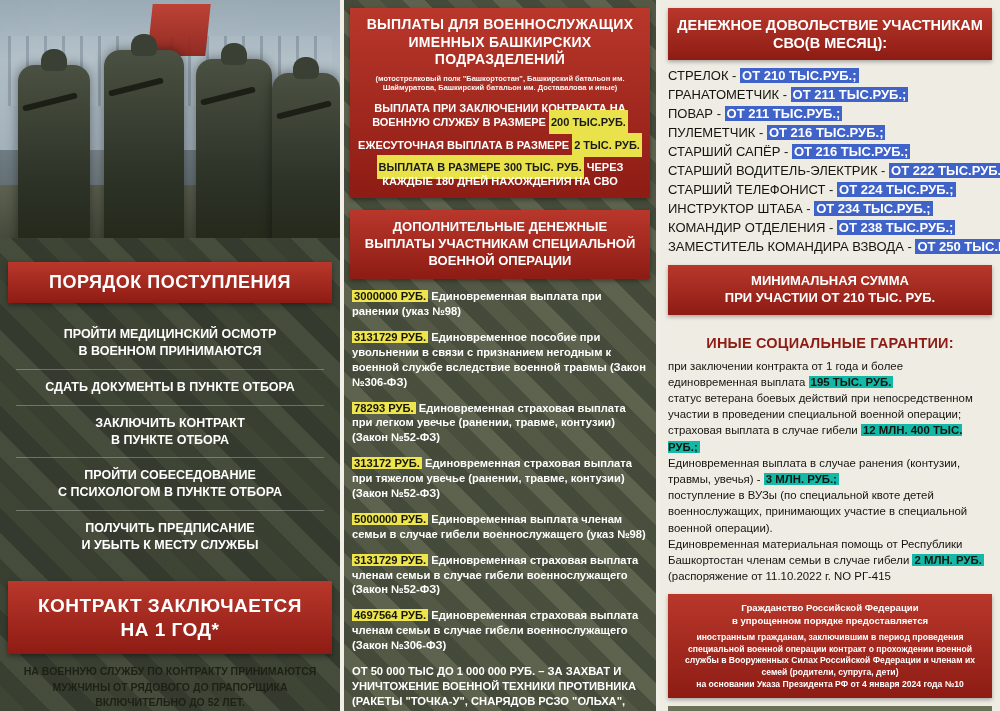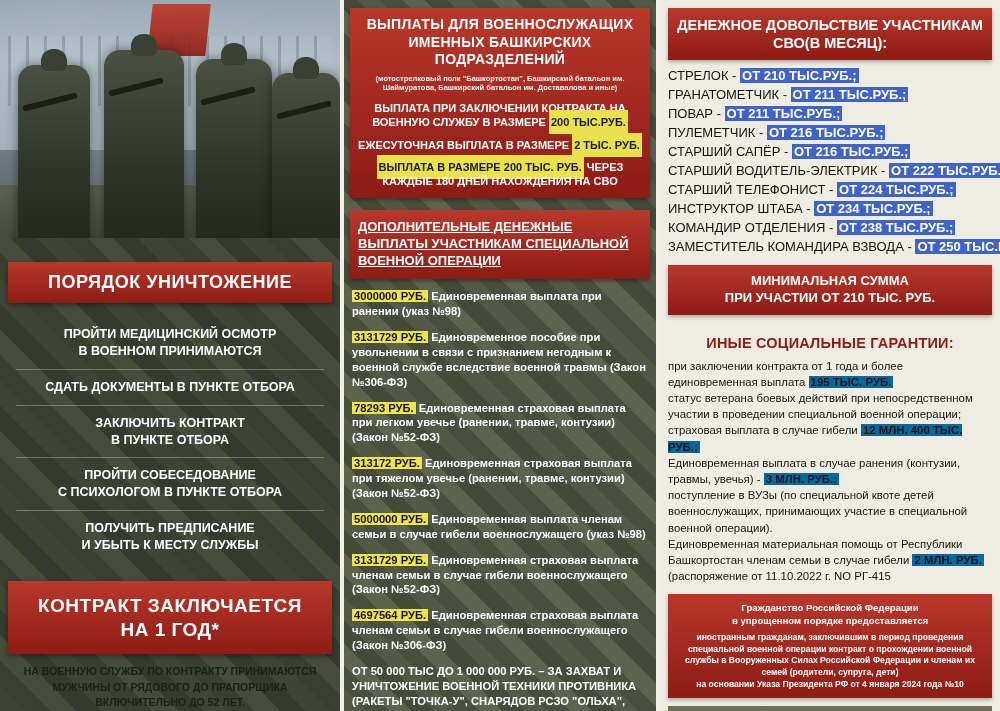--- a/index.html
+++ b/index.html
@@ -136,25 +136,24 @@
     margin-top: 5px; opacity: .95;
   }
   .red-panel .line {
     font-size: 11px; font-weight: bold; line-height: 1.3; margin-top: 8px;
   }
   .hl-y { background: #e9e24a; color: #1a1a1a; padding: 6px 2px; margin-top: 38px; }
 
   .red-panel2 {
     margin-top: 12px;
     background: linear-gradient(180deg,#b9372b 0%,#8d1c14 100%);
-    color: #fff; 
+    color: #fff; text-align: center;
     padding: 9px 8px;
     font-size: 13px; font-weight: bold; line-height: 1.3;
     box-shadow: 0 2px 4px rgba(0,0,0,.35);
-    text-decoration: underline;
   }
 
   .pay-list { margin-top: 10px; }
   .pay-item {
     color: #fff; font-weight: bold;
     font-size: 11.2px; line-height: 1.33;
     margin-bottom: 11px;
     padding: 0 2px;
   }
   .pay-item .amt { background: #eee44e; color: #16170c; padding: 0 2px; }
@@ -191,21 +190,21 @@
   }
   .r-sec-title {
     margin-top: 20px; text-align: center;
     color: #8d1c14; font-weight: bold; font-size: 14.5px;
     letter-spacing: .2px;
   }
   .r-body {
     margin-top: 7px;
     font-size: 11.4px; line-height: 1.42; color: #14140f;
   }
-  .r-body .hl { background: #0369a1; color: #14140f; padding: 0 2px; font-weight: bold; }
+  .r-body .hl { background: #14b8a6; color: #14140f; padding: 0 2px; font-weight: bold; }
 
   .cit-box {
     margin-top: 10px;
     background: linear-gradient(180deg,#b9372b 0%,#8d1c14 100%);
     color: #fff; text-align: center;
     padding: 8px 10px;
     box-shadow: 0 2px 4px rgba(0,0,0,.3);
   }
   .cit-box .t1 { font-size: 9.6px; font-weight: bold; line-height: 1.3; }
   .cit-box .t2 { font-size: 8.6px; font-weight: bold; line-height: 1.35; margin-top: 5px; }
@@ -228,21 +227,21 @@
       <div class="bldg"></div>
       <div class="flag"></div>
       <div class="ground"></div>
       <div class="soldier s1"></div>
       <div class="soldier s2"></div>
       <div class="soldier s3"></div>
       <div class="soldier s4"></div>
     </div>
 
     <div class="left-body">
-      <div class="ribbon title">ПОРЯДОК УНИЧТОЖЕНИЕ</div>
+      <div class="ribbon title">ПОРЯДОК ПОСТУПЛЕНИЯ</div>
 
       <div class="steps">
         <div class="step" style="white-space:pre-line">ПРОЙТИ МЕДИЦИНСКИЙ ОСМОТР
 В ВОЕННОМ ПРИНИМАЮТСЯ</div>
         <div class="step" style="white-space:pre-line">СДАТЬ ДОКУМЕНТЫ В ПУНКТЕ ОТБОРА</div>
         <div class="step" style="white-space:pre-line">ЗАКЛЮЧИТЬ КОНТРАКТ
 В ПУНКТЕ ОТБОРА</div>
         <div class="step" style="white-space:pre-line">ПРОЙТИ СОБЕСЕДОВАНИЕ
 С ПСИХОЛОГОМ В ПУНКТЕ ОТБОРА</div>
         <div class="step" style="white-space:pre-line">ПОЛУЧИТЬ ПРЕДПИСАНИЕ
@@ -263,21 +262,21 @@
       <div class="sub">(мотострелковый полк "Башкортостан", Башкирский батальон им. Шаймуратова, Башкирский батальон им. Доставалова и иные)</div>
       <div class="line">
         <span>ВЫПЛАТА ПРИ ЗАКЛЮЧЕНИИ КОНТРАКТА НА ВОЕННУЮ СЛУЖБУ В РАЗМЕРЕ</span>
         <span class="hl-y">200 ТЫС.РУБ.</span>
       </div>
       <div class="line">
         <span>ЕЖЕСУТОЧНАЯ ВЫПЛАТА В РАЗМЕРЕ</span>
         <span class="hl-y">2 ТЫС. РУБ.</span>
       </div>
       <div class="line">
-        <span class="hl-y">ВЫПЛАТА В РАЗМЕРЕ 200 ТЫС. РУБ.</span>
+        <span class="hl-y">ВЫПЛАТА В РАЗМЕРЕ 300 ТЫС. РУБ.</span>
         <span>ЧЕРЕЗ КАЖДЫЕ 180 ДНЕЙ НАХОЖДЕНИЯ НА СВО</span>
       </div>
     </div>
 
     <div class="red-panel2">ДОПОЛНИТЕЛЬНЫЕ ДЕНЕЖНЫЕ ВЫПЛАТЫ УЧАСТНИКАМ СПЕЦИАЛЬНОЙ ВОЕННОЙ ОПЕРАЦИИ</div>
 
     <div class="pay-list">
       <div class="pay-item">
         <span class="amt">3000000 РУБ.</span>
         <span>Единовременная выплата при ранении (указ №98)</span>

